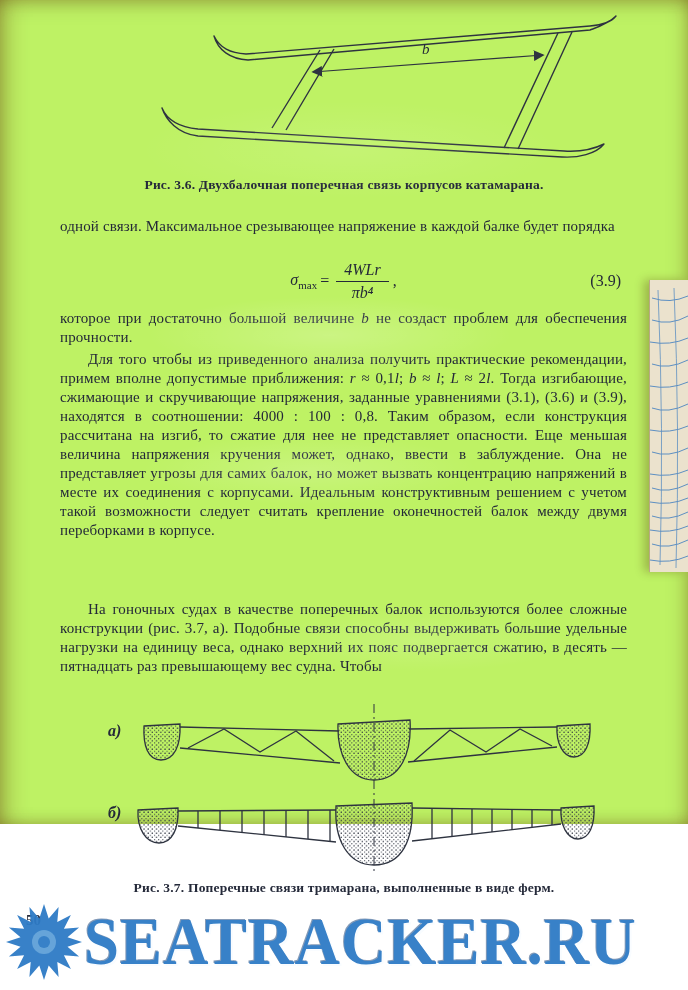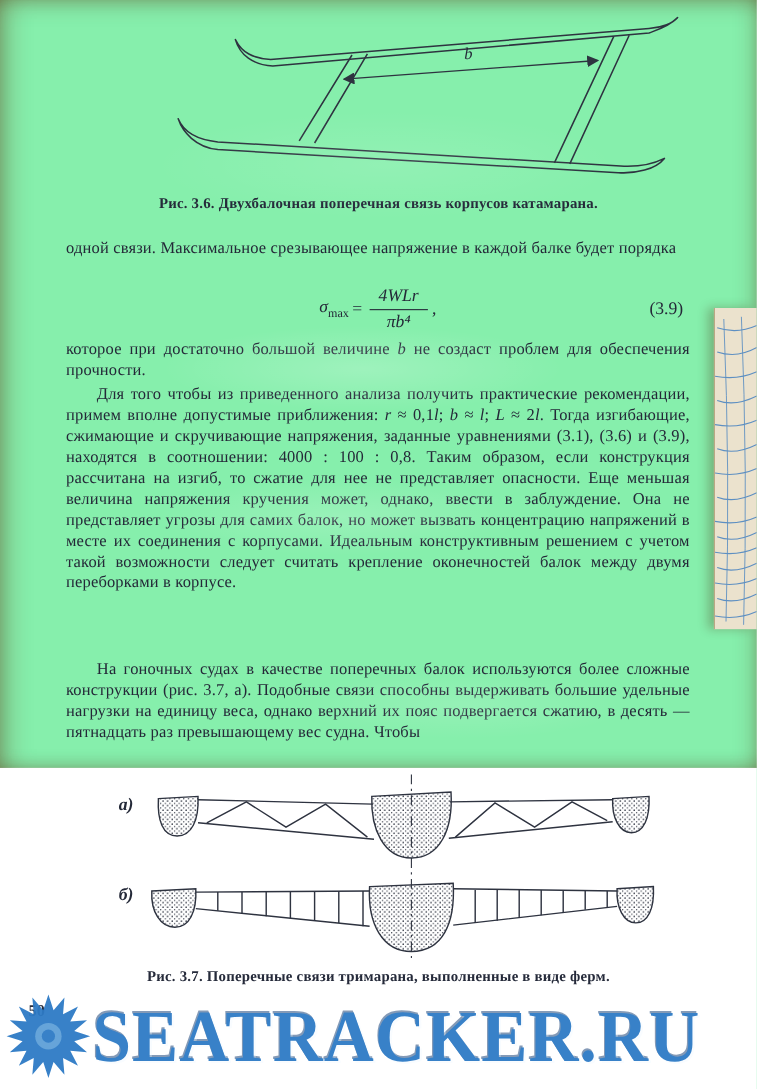--- a/index.html
+++ b/index.html
@@ -1,17 +1,17 @@
 <!DOCTYPE html>
 <html><head>
 <meta charset="utf-8">
 <style>
   html,body{margin:0;padding:0;}
   body{width:688px;height:990px;overflow:hidden;font-family:"Liberation Serif",serif;}
-  .page{position:relative;width:688px;height:698px;background:#86efac;
+  .page{position:relative;width:688px;height:824px;background:#bef264;
         box-shadow:inset 16px 0 26px -14px rgba(90,35,0,.45),
                    inset -12px 0 22px -14px rgba(90,35,0,.4),
                    inset 0 14px 22px -14px rgba(90,35,0,.35),
                    inset 0 -10px 18px -12px rgba(90,35,0,.3);}
   .page::after{content:"";position:absolute;inset:0;pointer-events:none;
         background:
           radial-gradient(ellipse 260px 55px at 330px 335px, rgba(255,255,255,.20), transparent 70%),
           radial-gradient(ellipse 240px 50px at 310px 470px, rgba(255,255,255,.16), transparent 70%),
           radial-gradient(ellipse 220px 45px at 420px 640px, rgba(255,255,255,.13), transparent 70%),
           radial-gradient(ellipse 300px 70px at 350px 150px, rgba(255,255,255,.10), transparent 70%);}

